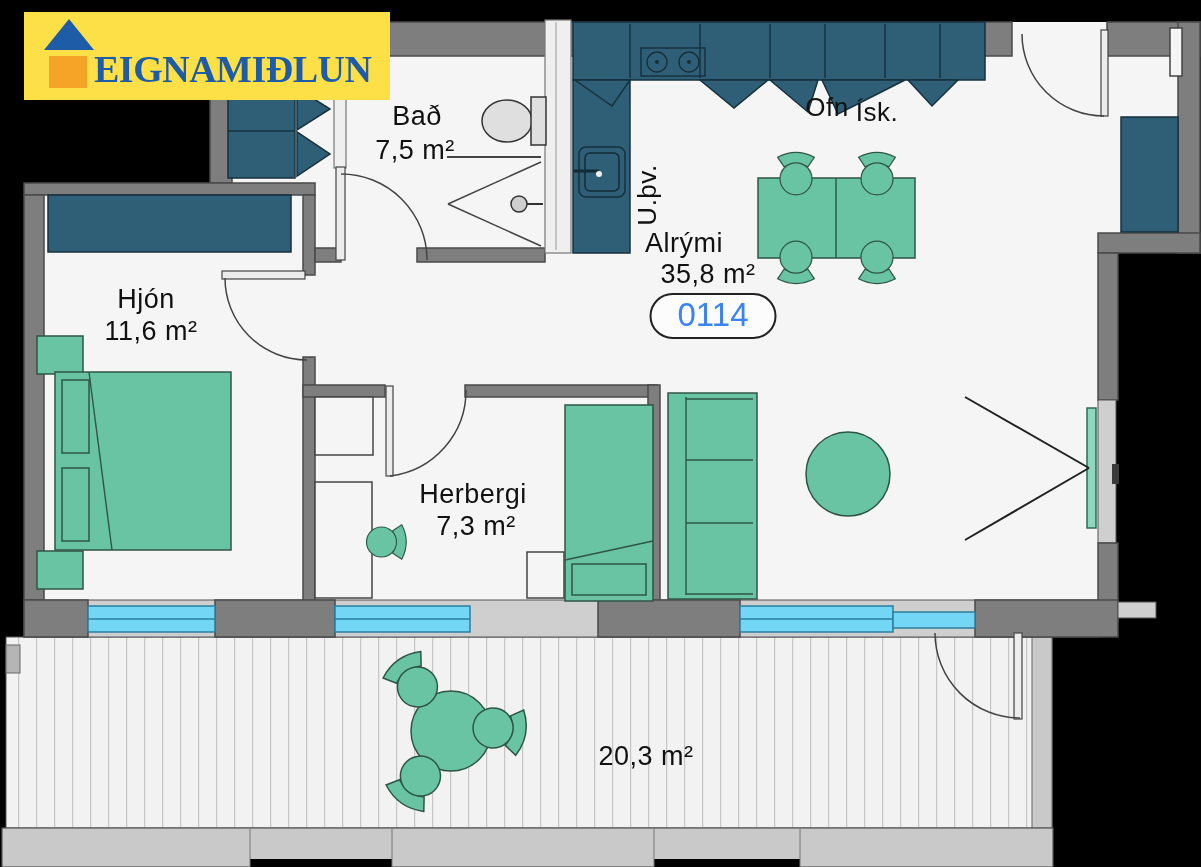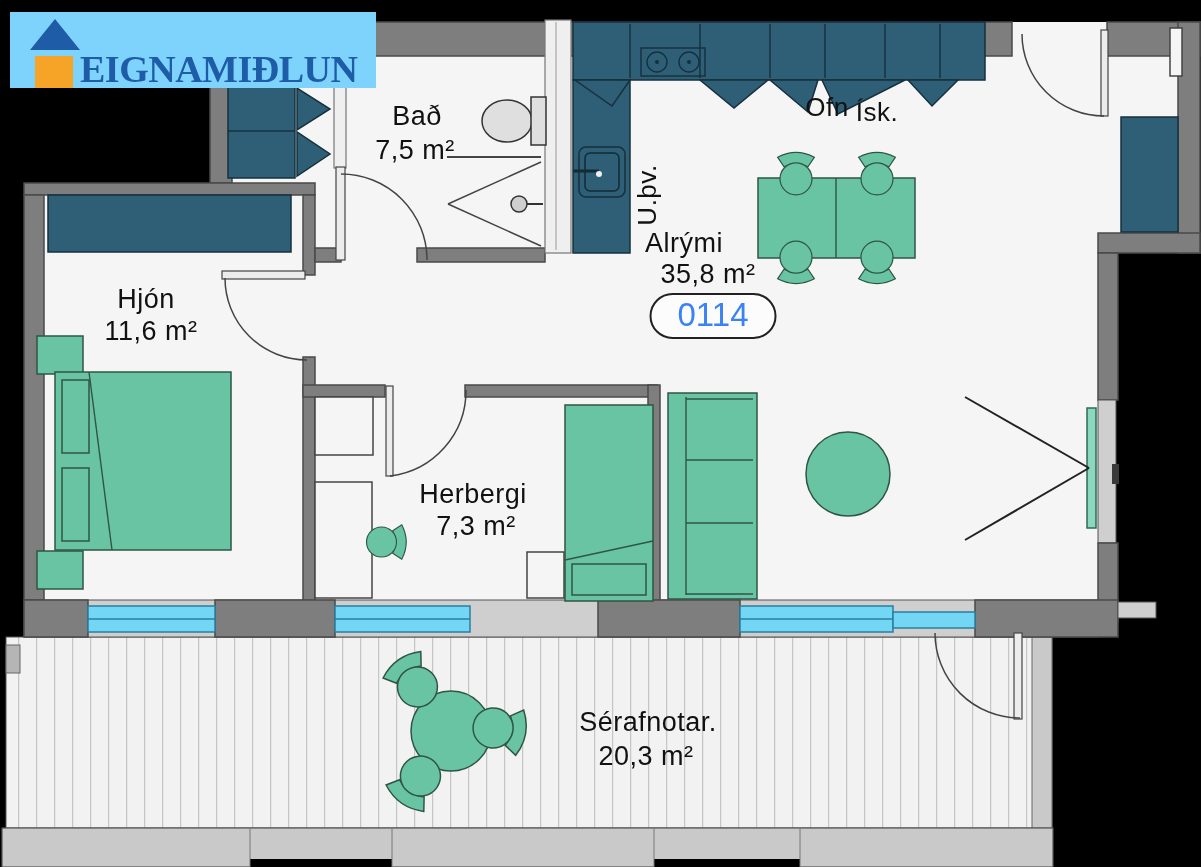--- a/index.html
+++ b/index.html
@@ -23,21 +23,21 @@
   .dline{stroke:#222;stroke-width:2;fill:none;}
   
   .lbl{position:absolute;transform:translate(-50%,-50%);font-size:27px;color:#111;
        white-space:nowrap;letter-spacing:0.5px;}
   .lbl-sm{font-size:26px;}
   .lbl-rot{transform:translate(-50%,-50%) rotate(-90deg);}
   #unit-badge{position:absolute;left:713px;top:316px;transform:translate(-50%,-50%);
        background:#FCFCFC;border:2.5px solid #222;border-radius:23px;
        padding:1px 26px 3px 26px;font-size:33px;color:#3b82f6;}
   
-  #logo-box{position:absolute;left:10px;top:12px;width:366px;height:76px;background:#7dd3fc;}
+  #logo-box{position:absolute;left:24px;top:12px;width:366px;height:88px;background:#fde047;}
   #logo-roof{position:absolute;left:20px;top:7px;width:0;height:0;
        border-left:25px solid transparent;border-right:25px solid transparent;
        border-bottom:31px solid #1E5CA8;}
   #logo-body{position:absolute;left:25px;top:44px;width:38px;height:32px;background:#F5A428;}
   #logo-text{position:absolute;left:70px;top:38px;font-family:"Liberation Serif",serif;
        font-weight:bold;font-size:38px;letter-spacing:-0.5px;color:#1E5CA8;line-height:1;}
 </style>
 </head>
 <body>
 
@@ -225,21 +225,20 @@
 
   <div class="lbl" style="left:146px;top:299px;">Hjón</div>
   <div class="lbl" style="left:151px;top:331px;">11,6 m²</div>
 
   <div class="lbl" style="left:684px;top:243px;">Alrými</div>
   <div class="lbl" style="left:708px;top:274px;">35,8 m²</div>
 
   <div class="lbl" style="left:473px;top:494px;">Herbergi</div>
   <div class="lbl" style="left:476px;top:526px;">7,3 m²</div>
 
-  <div class="lbl" style="left:648px;top:722px;">Sérafnotar.</div>
   <div class="lbl" style="left:646px;top:756px;">20,3 m²</div>
 
   <div class="lbl lbl-sm" style="left:793px;top:107px;margin-left:34px;">Ofn</div>
   <div class="lbl lbl-sm" style="left:877px;top:112px;">Ísk.</div>
   <div class="lbl lbl-sm lbl-rot" style="left:647px;top:195px;">U.þv.</div>
 
   <div id="unit-badge">0114</div>
 
   <div id="logo-box">
     <div id="logo-roof"></div>

